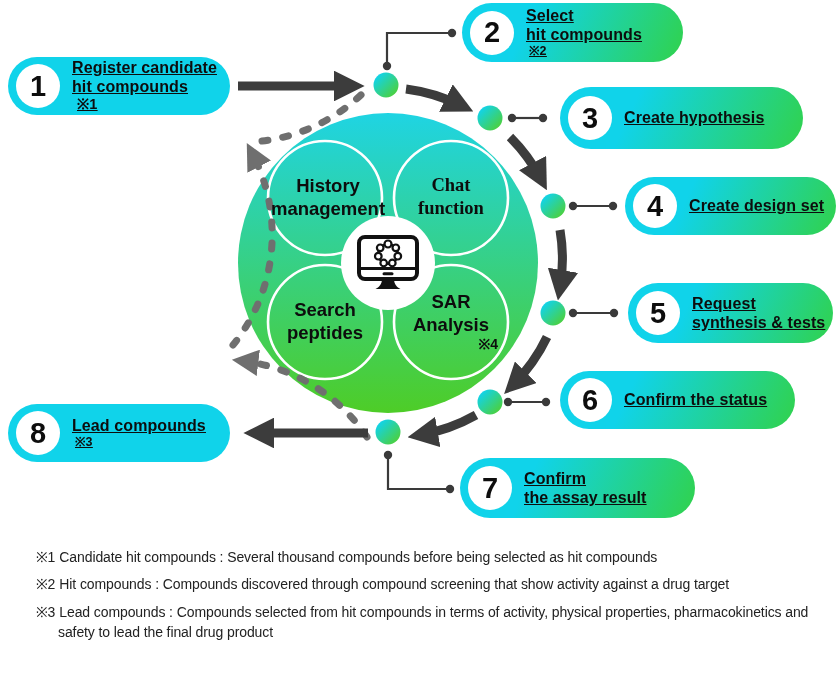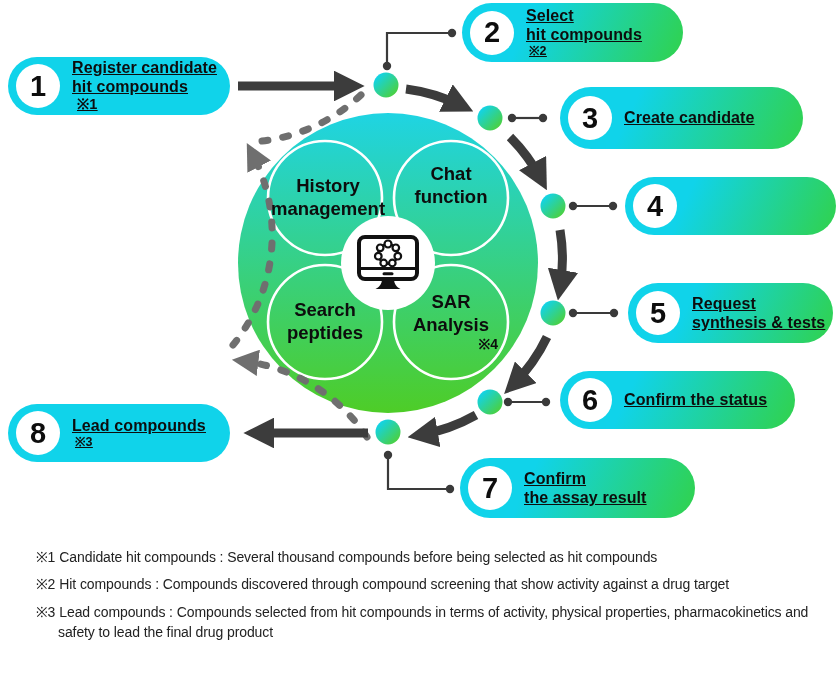--- a/index.html
+++ b/index.html
@@ -140,26 +140,29 @@
     <div class="num">2</div>
     <div class="txt">
       <span>Select</span>
       <span><span class="inl">hit compounds</span><span class="ref">※2</span></span>
     </div>
   </div>
 
   <div class="pill grad" style="left:560px;top:87px;width:243px;height:62px;">
     <div class="num">3</div>
     <div class="txt">
-      <span>Create candidate</span>
+      <span>Create hypothesis</span>
     </div>
   </div>
 
   <div class="pill grad" style="left:625px;top:177px;width:211px;height:58px;">
     <div class="num">4</div>
+    <div class="txt">
+      <span>Create design set</span>
+    </div>
   </div>
 
   <div class="pill grad" style="left:628px;top:283px;width:205px;height:60px;">
     <div class="num">5</div>
     <div class="txt">
       <span>Request</span>
       <span>synthesis &amp; tests</span>
     </div>
   </div>
 
@@ -182,21 +185,21 @@
     <div class="num">8</div>
     <div class="txt">
       <span><span class="inl">Lead compounds</span><span class="ref">※3</span></span>
     </div>
   </div>
 
   <div class="feat" style="left:255px;top:174px;">
     <span>History</span>
     <span>management</span>
   </div>
-  <div class="feat" style="left:378px;top:162px;">
+  <div class="feat" style="left:378px;top:174px;font-family:Liberation Serif, serif;">
     <span>Chat</span>
     <span>function</span>
   </div>
   <div class="feat" style="left:252px;top:298px;">
     <span>Search</span>
     <span>peptides</span>
   </div>
   <div class="feat" style="left:378px;top:290px;">
     <span>SAR</span>
     <span>Analysis</span>

